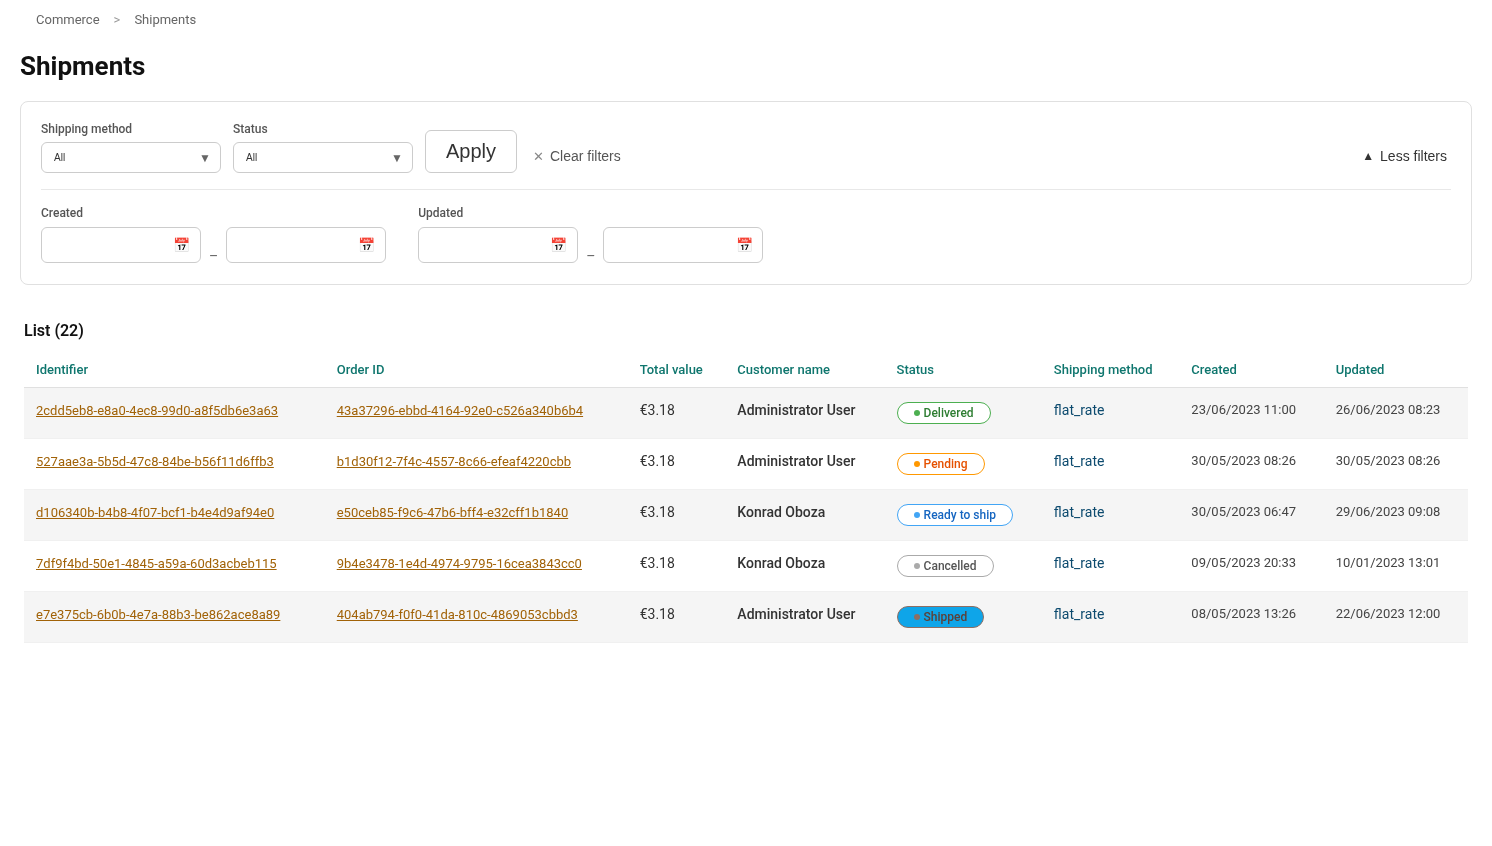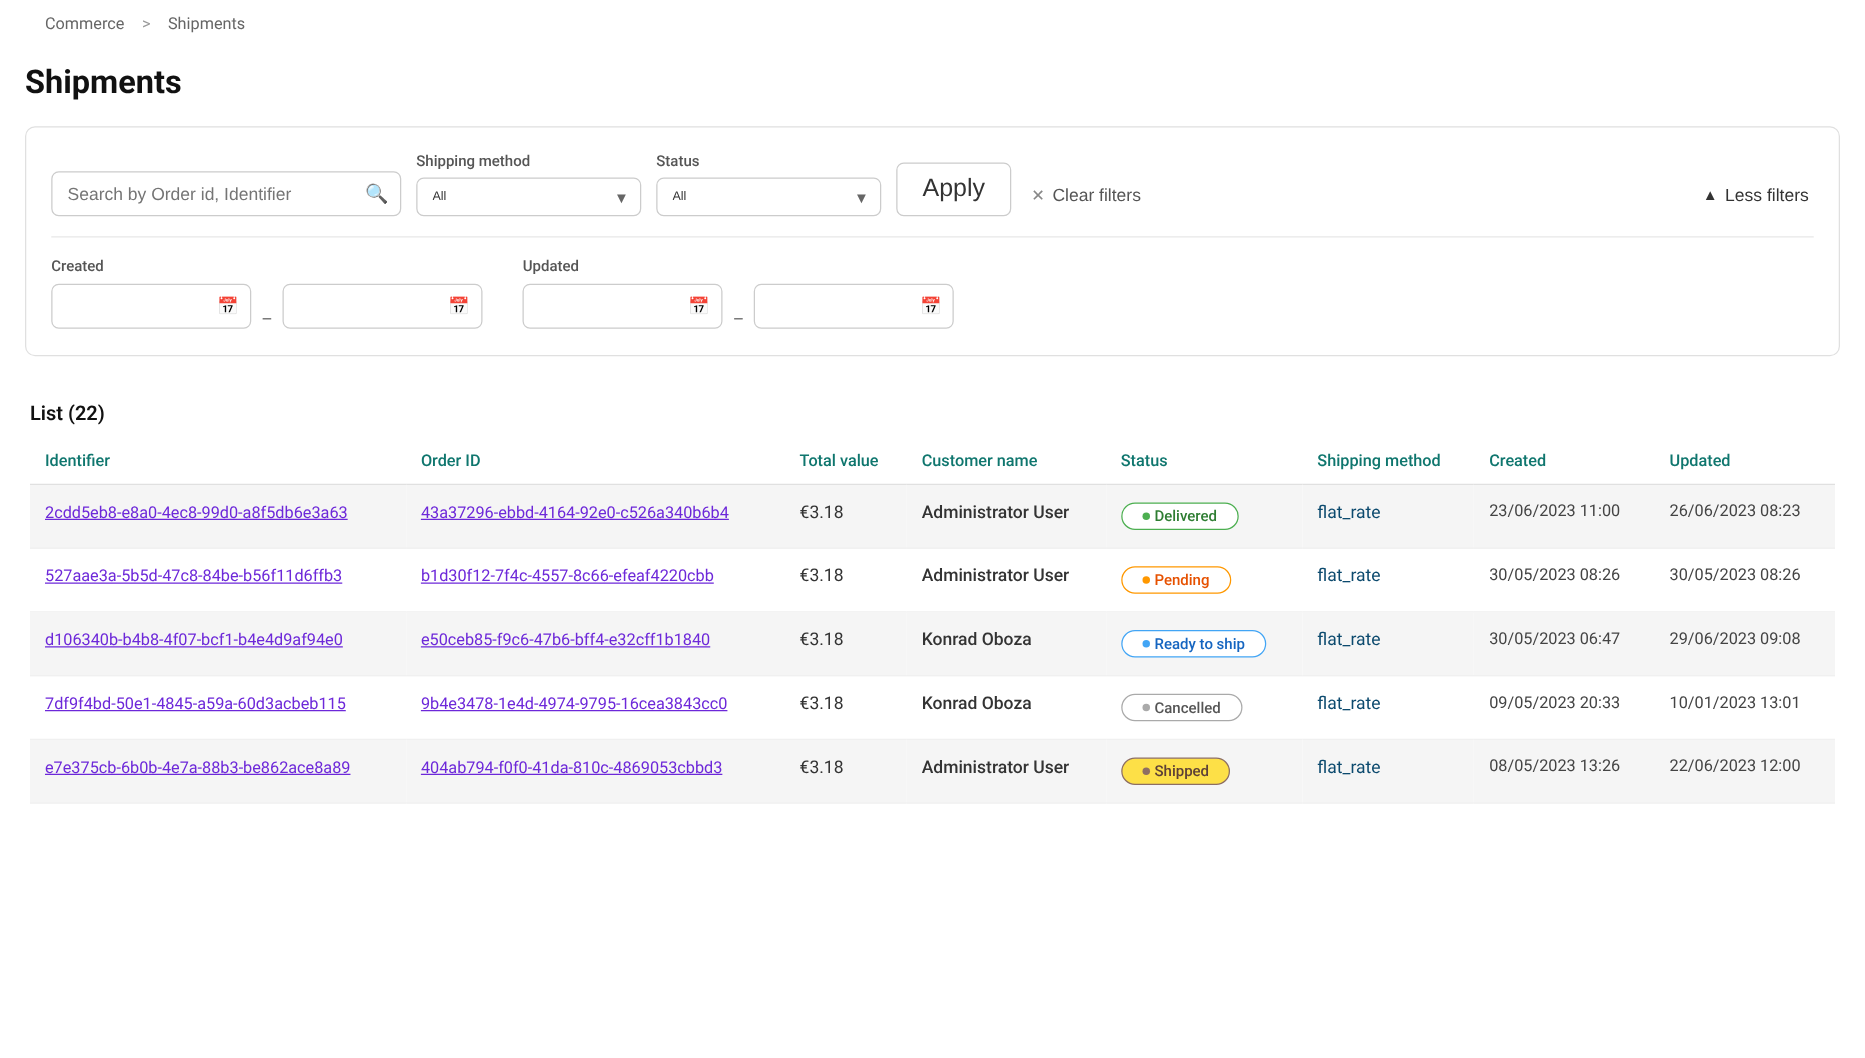--- a/index.html
+++ b/index.html
@@ -44,33 +44,33 @@
 
     .list-section { margin: 0 24px; }
     .list-header { font-size: 16px; font-weight: 600; color: #111; padding: 16px 0 12px; }
 
     table { width: 100%; border-collapse: collapse; }
     thead tr { border-bottom: 1px solid #e0e0e0; }
     thead th { padding: 10px 12px; text-align: left; font-size: 13px; font-weight: 500; color: #0f766e; }
     tbody tr { border-bottom: 1px solid #f0f0f0; }
     tbody td { padding: 14px 12px; font-size: 14px; color: #333; vertical-align: top; }
 
-    .link-cell { color: #6d28d9; text-decoration: underline; cursor: pointer; font-size: 13px; word-break: break-all; }
+    .link-cell { color: #a16207; text-decoration: underline; cursor: pointer; font-size: 13px; word-break: break-all; }
 
     .value-cell { color: #333; }
     .customer-cell { font-weight: 500; }
     .method-cell { color: #0c4a6e; }
     .date-cell { font-size: 13px; color: #444; white-space: nowrap; }
 
     .badge { display: inline-flex; align-items: center; gap: 4px; padding: 3px 16px; border-radius: 20px; font-size: 12px; font-weight: 500; border: 1px solid; }
     .badge-delivered { color: #2e7d32; border-color: #4caf50; background: #fff; }
     .badge-pending { color: #e65100; border-color: #ff9800; background: #fff; }
     .badge-ready { color: #1565c0; border-color: #42a5f5; background: #fff; }
     .badge-cancelled { color: #555; border-color: #aaa; background: #fff; justify-content: center; }
-    .badge-shipped { color: #5d4037; border-color: #8d6e63; background: #fde047; justify-content: flex-end; }
+    .badge-shipped { color: #5d4037; border-color: #8d6e63; background: #0ea5e9; justify-content: flex-end; }
     .badge-dot { width: 6px; height: 6px; border-radius: 50%; display: inline-block; }
     .dot-delivered { background: #4caf50; }
     .dot-pending { background: #ff9800; }
     .dot-ready { background: #42a5f5; }
     .dot-cancelled { background: #aaa; }
     .dot-shipped { background: #8d6e63; }
 
     .row-highlight { background: #f5f5f5; }
   </style>
 </head>
@@ -83,24 +83,20 @@
 </div>
 
 <div class="page-header">
   <h1 class="page-title">Shipments</h1>
 </div>
 
 <div class="filter-panel">
 
   <div class="filter-row-1">
 
-    <div class="search-input-wrapper">
-      <input type="text" class="search-input" placeholder="Search by Order id, Identifier" style="">
-      <span class="search-icon">🔍</span>
-    </div>
 
     <div class="filter-group">
       <label class="filter-label">Shipping method</label>
       <div class="select-wrapper">
         <select class="select-dropdown">
           <option>All</option>
           <option>flat_rate</option>
           <option>free_shipping</option>
           <option>local_pickup</option>
         </select>

